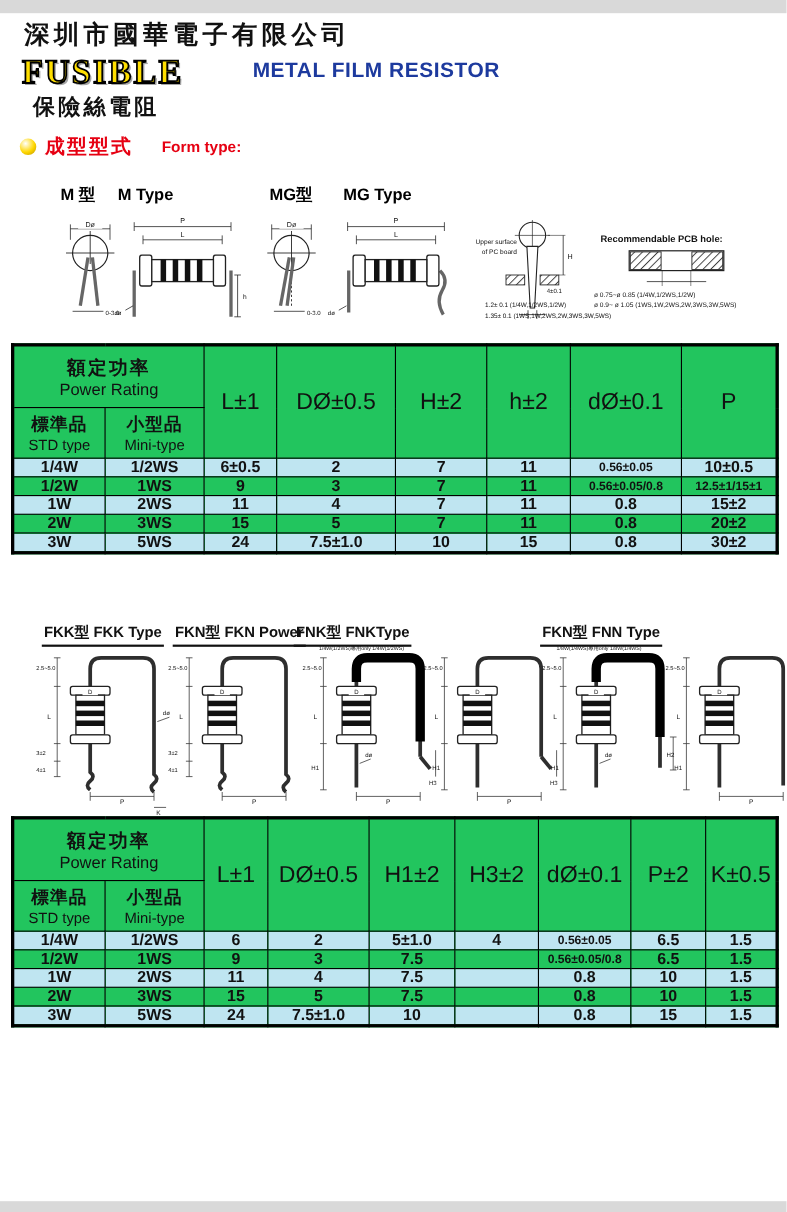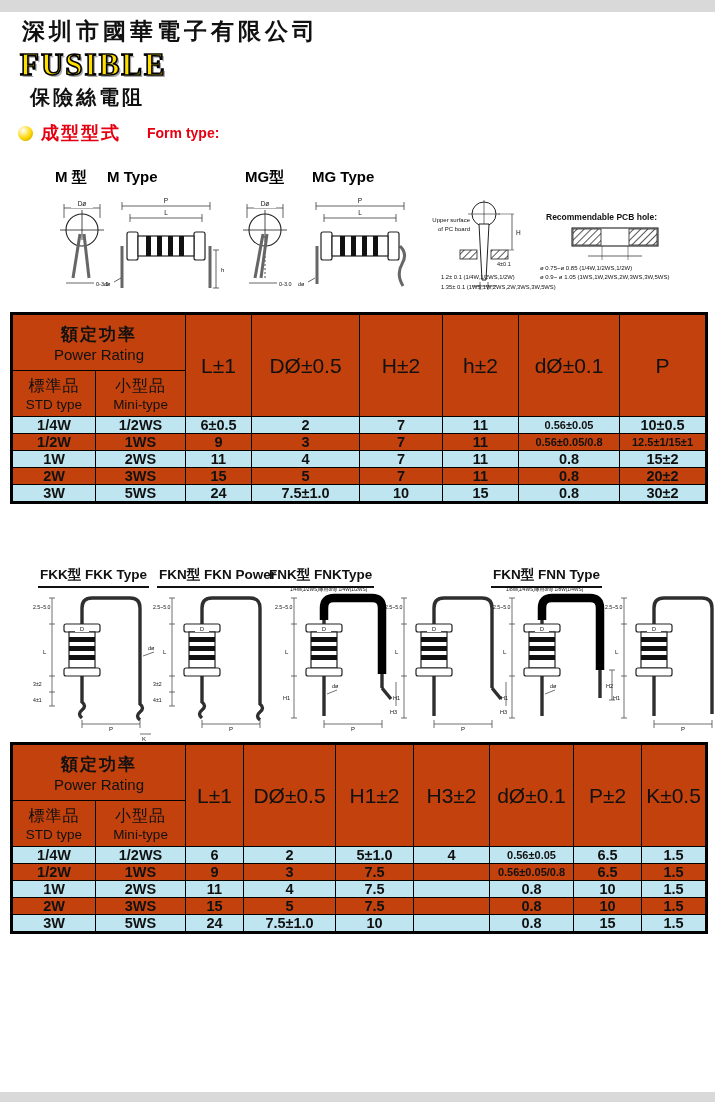--- a/index.html
+++ b/index.html
@@ -21,43 +21,44 @@
              background:radial-gradient(circle at 35% 30%,#fff,#ffd700 55%,#b98f00);}
   #form-cn{font-size:18px;font-weight:bold;color:#e60012;letter-spacing:2px;margin-left:8px;}
   #form-en{font-size:14px;font-weight:bold;color:#e60012;margin-left:14px;padding-left:12px;}
   svg{position:absolute;left:0;font-family:"Liberation Sans","DejaVu Sans",sans-serif;}
   #svg-round{top:162px;}
   #svg-bent{top:578px;}
   .bent-head{position:absolute;top:566px;font-size:13.5px;font-weight:bold;
              border-bottom:2px solid #111;padding:0 2px 2px 2px;white-space:nowrap;}
   .tablewrap{position:absolute;left:10px;}
   #t1wrap{top:312px;} #t2wrap{top:742px;}
-  table{border-collapse:collapse;width:695px;table-layout:fixed;background:#c2410c;
+  table{border-collapse:collapse;width:695px;table-layout:fixed;background:#22c55e;
         border:3px solid #000;}
   th,td{border:1.5px solid #000;text-align:center;vertical-align:middle;padding:0;overflow:hidden;}
   thead tr.top{height:57px;} thead tr.sub{height:46px;}
   th.colhead{font-size:21px;font-weight:500;}
   .pr-cn{font-size:17px;font-weight:bold;letter-spacing:2px;}
   .pr-en{font-size:15px;font-weight:normal;}
-  .sub-cn{font-size:16px;font-weight:normal;letter-spacing:1px;}
+  .sub-cn{font-size:16px;font-weight:bold;letter-spacing:1px;}
   .sub-en{font-size:13.5px;font-weight:normal;}
   tbody tr{height:17px;}
   tbody td{font-size:14.5px;font-weight:600;}
   tbody tr:nth-child(odd){background:#bfe5f1;}
   td.small{font-size:11px;} td.xsmall{font-size:11px;font-weight:600;}
 </style>
 </head>
 <body>
 
 <div class="strip" id="strip-top"></div>
 <div class="strip" id="strip-bottom"></div>
 
 <div id="company">深圳市國華電子有限公司</div>
 <div id="logo-row">
   <span id="logo">FUSIBLE</span>
+  <span id="product-en">METAL FILM RESISTOR</span>
 </div>
 <div id="product-cn">保險絲電阻</div>
 <div id="form-row">
   <span id="form-ball"></span>
   <span id="form-cn">成型型式</span>
   <span id="form-en">Form type:</span>
 </div>
 
 <svg id="svg-round" width="715" height="150" viewBox="0 0 715 150">
   <defs>

